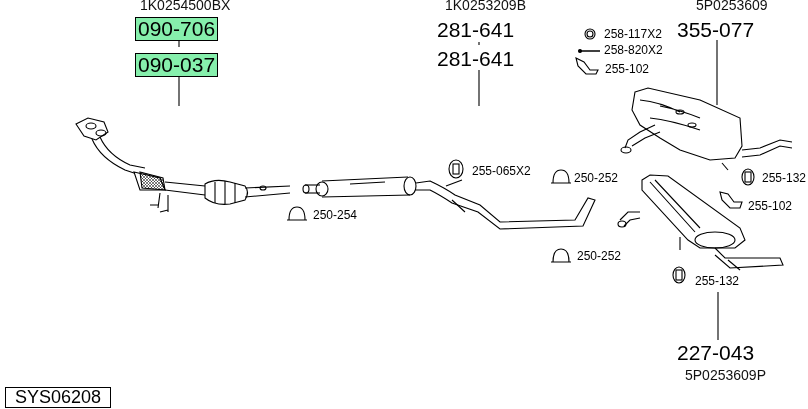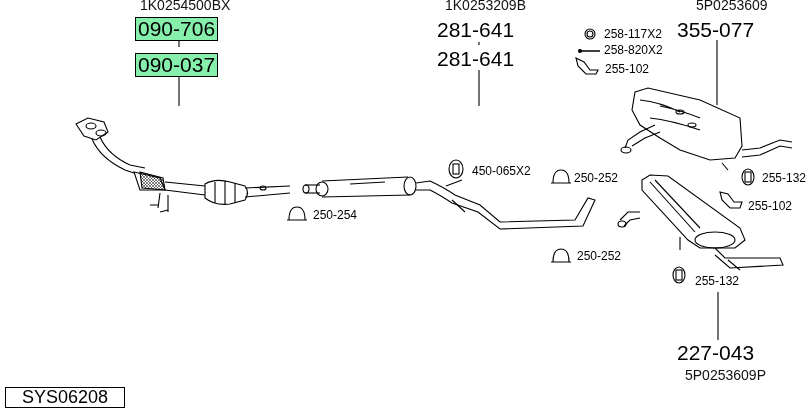--- a/index.html
+++ b/index.html
@@ -3,21 +3,21 @@
   <meta charset="utf-8">
   <style>
     html, body { margin:0; padding:0; background:#ffffff; }
     body { width:808px; height:409px; position:relative; overflow:hidden; font-family:"Liberation Sans", sans-serif; color:#000; }
     .abs { position:absolute; }
     .small { font-size:14px; line-height:11px; white-space:nowrap; color:#111; }
     .part { font-size:12px; line-height:13px; white-space:nowrap; color:#000000; }
     .big { font-size:21px; line-height:22px; white-space:nowrap; color:#000; }
     .boxed { border:1px solid #000; padding:0 2px; background:#86efac; }
     svg.draw { position:absolute; left:0; top:0; }
-    .sys { font-size:18px; line-height:19px; border:1px solid #000; padding:0 16px; }
+    .sys { font-size:18px; line-height:19px; border:1px solid #000; padding:0 9px; }
   </style>
 </head>
 <body>
 
 <svg class="draw" width="808" height="409" viewBox="0 0 808 409">
   <g fill="none" stroke="#000" stroke-width="1.1">
 
     <line x1="179" y1="40" x2="179" y2="47"></line>
     <line x1="179" y1="71" x2="179" y2="106"></line>
     <line x1="479" y1="42" x2="479" y2="45"></line>
@@ -136,21 +136,21 @@
 
 <div class="abs small" style="left:688px;top:0px;padding-left:8px;">5P0253609</div>
 <div class="abs big" style="left:677px;top:19px;">355-077</div>
 
 <div class="abs big" style="left:677px;top:342px;">227-043</div>
 <div class="abs small" style="left:685px;top:370px;">5P0253609P</div>
 
 <div class="abs part" style="left:604px;top:28px;">258-117X2</div>
 <div class="abs part" style="left:604px;top:44px;">258-820X2</div>
 <div class="abs part" style="left:605px;top:63px;">255-102</div>
-<div class="abs part" style="left:472px;top:165px;">450-065X2</div>
+<div class="abs part" style="left:472px;top:165px;">255-065X2</div>
 <div class="abs part" style="left:574px;top:172px;">250-252</div>
 <div class="abs part" style="left:762px;top:172px;">255-132</div>
 <div class="abs part" style="left:748px;top:200px;">255-102</div>
 <div class="abs part" style="left:313px;top:209px;text-align:right;">250-254</div>
 <div class="abs part" style="left:577px;top:250px;">250-252</div>
 <div class="abs part" style="left:695px;top:275px;">255-132</div>
 
 <div class="abs sys" style="left:5px;top:387px;">SYS06208</div>
 
 </body></html>

